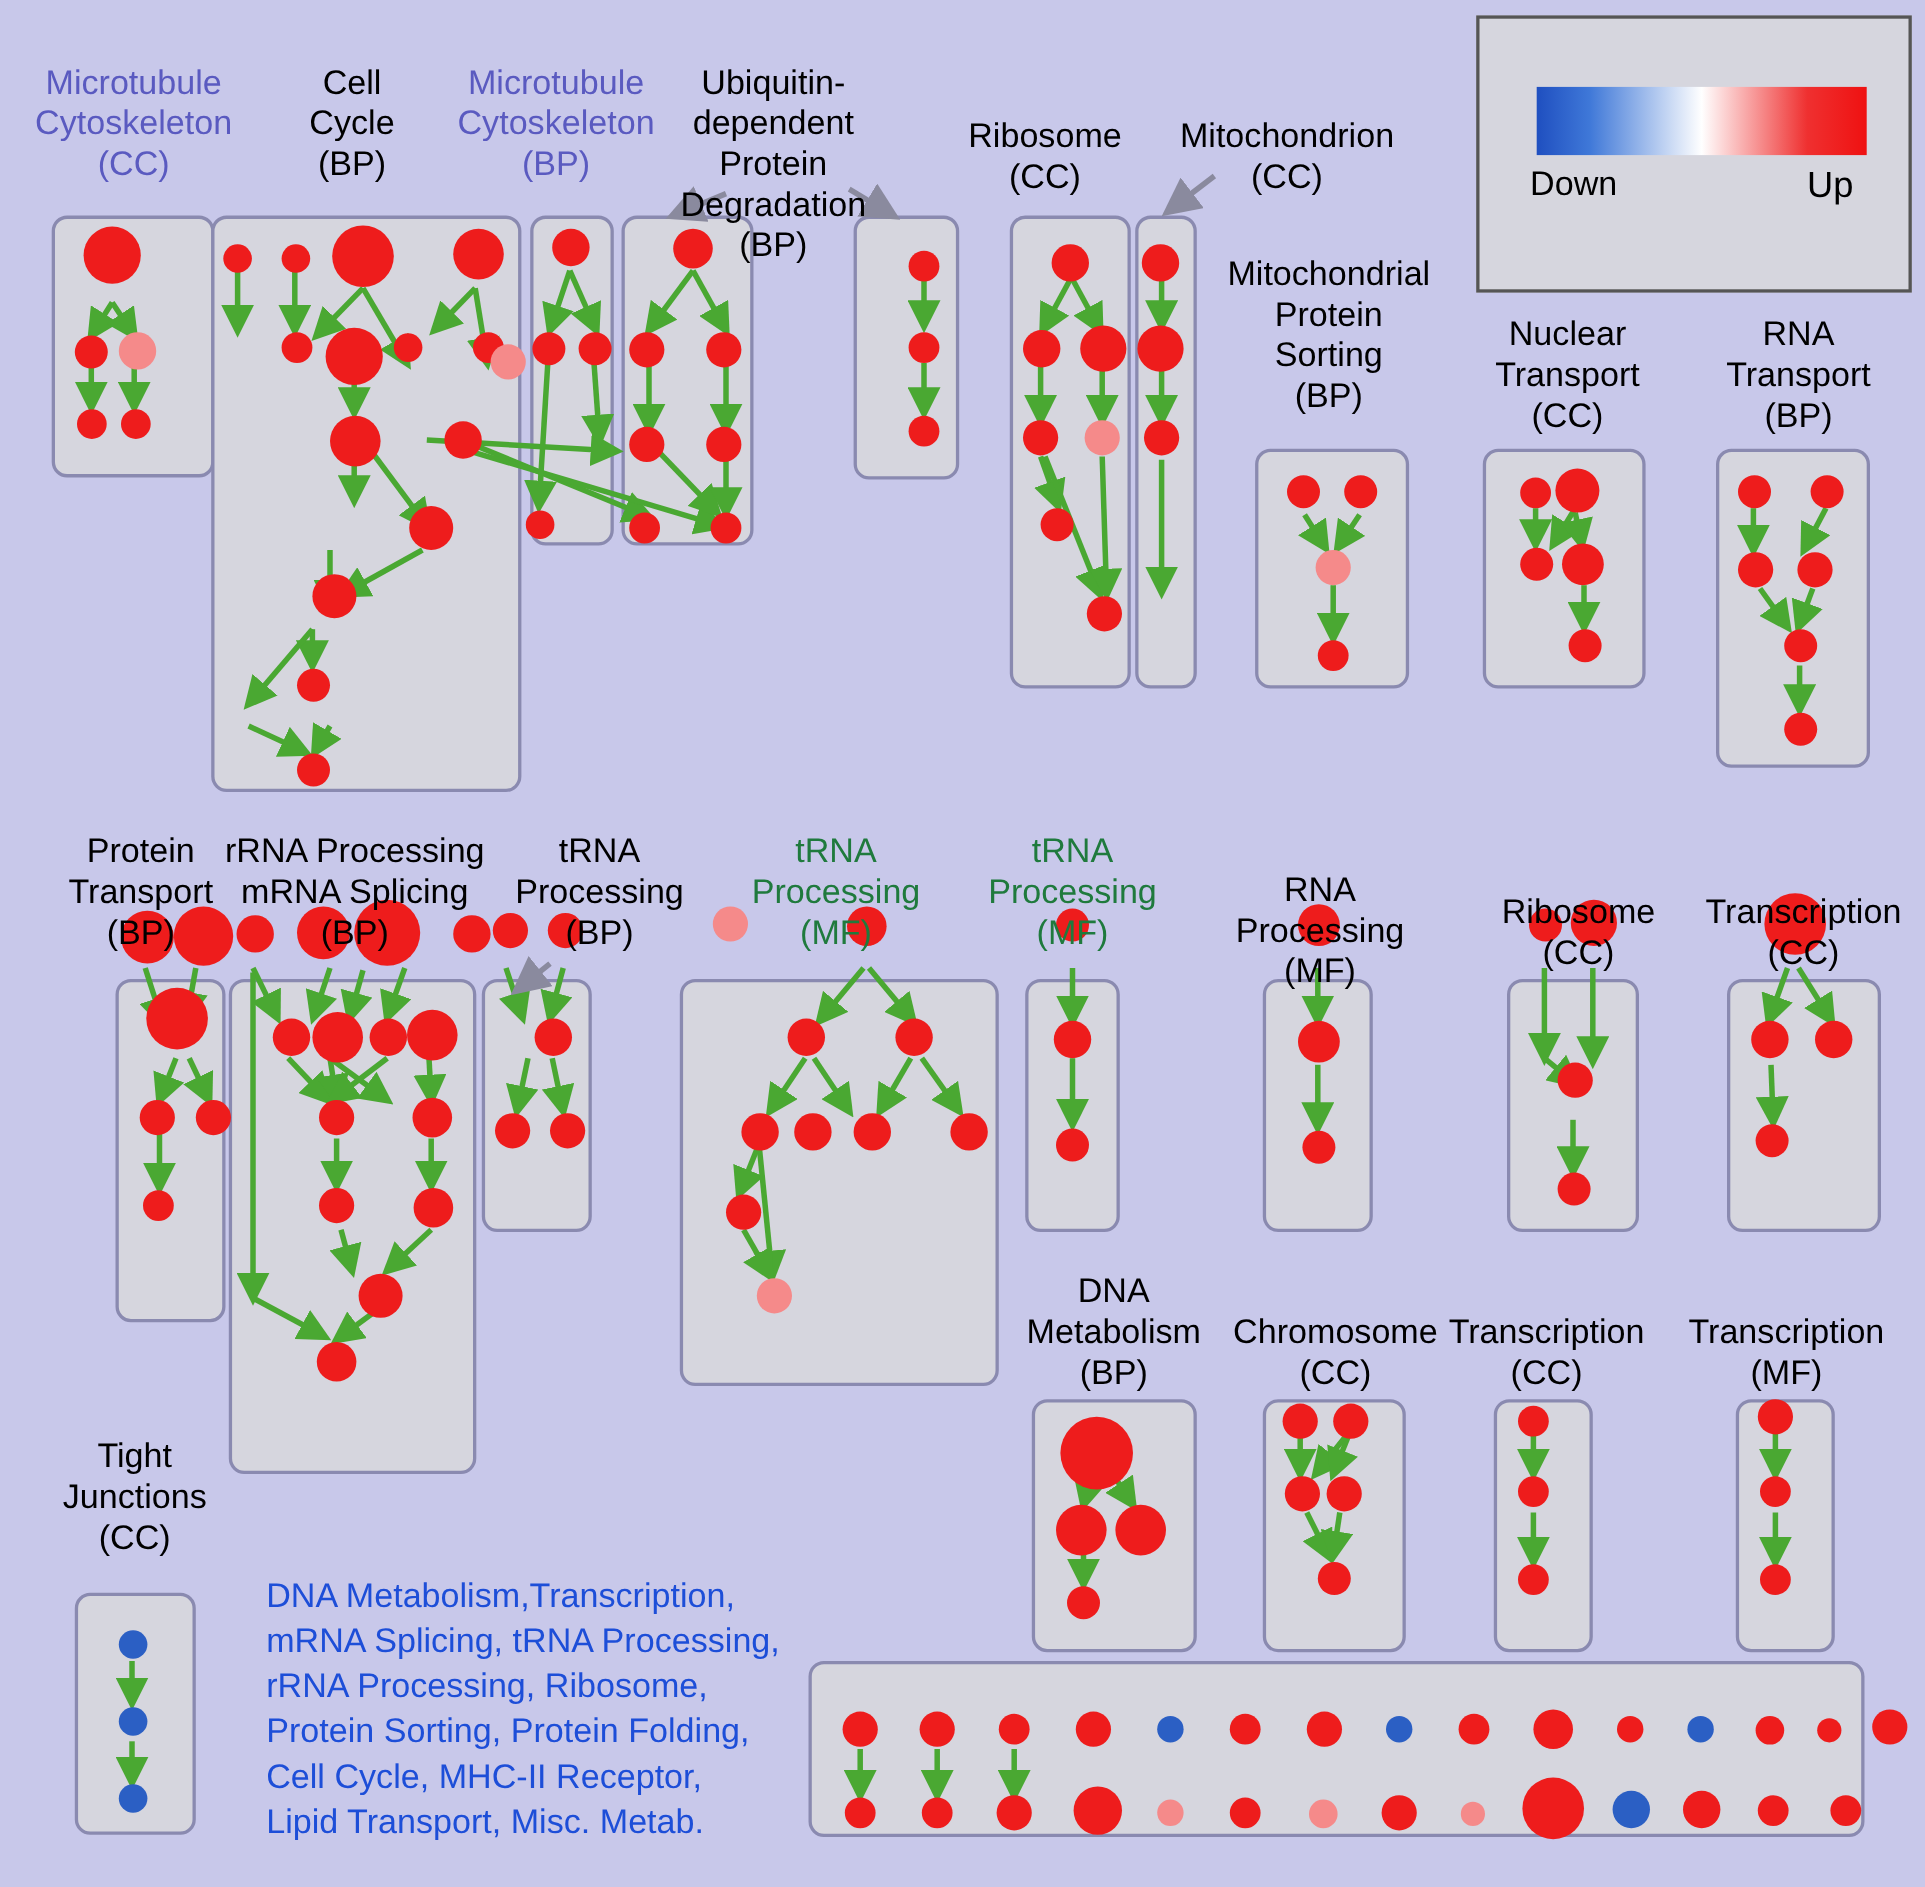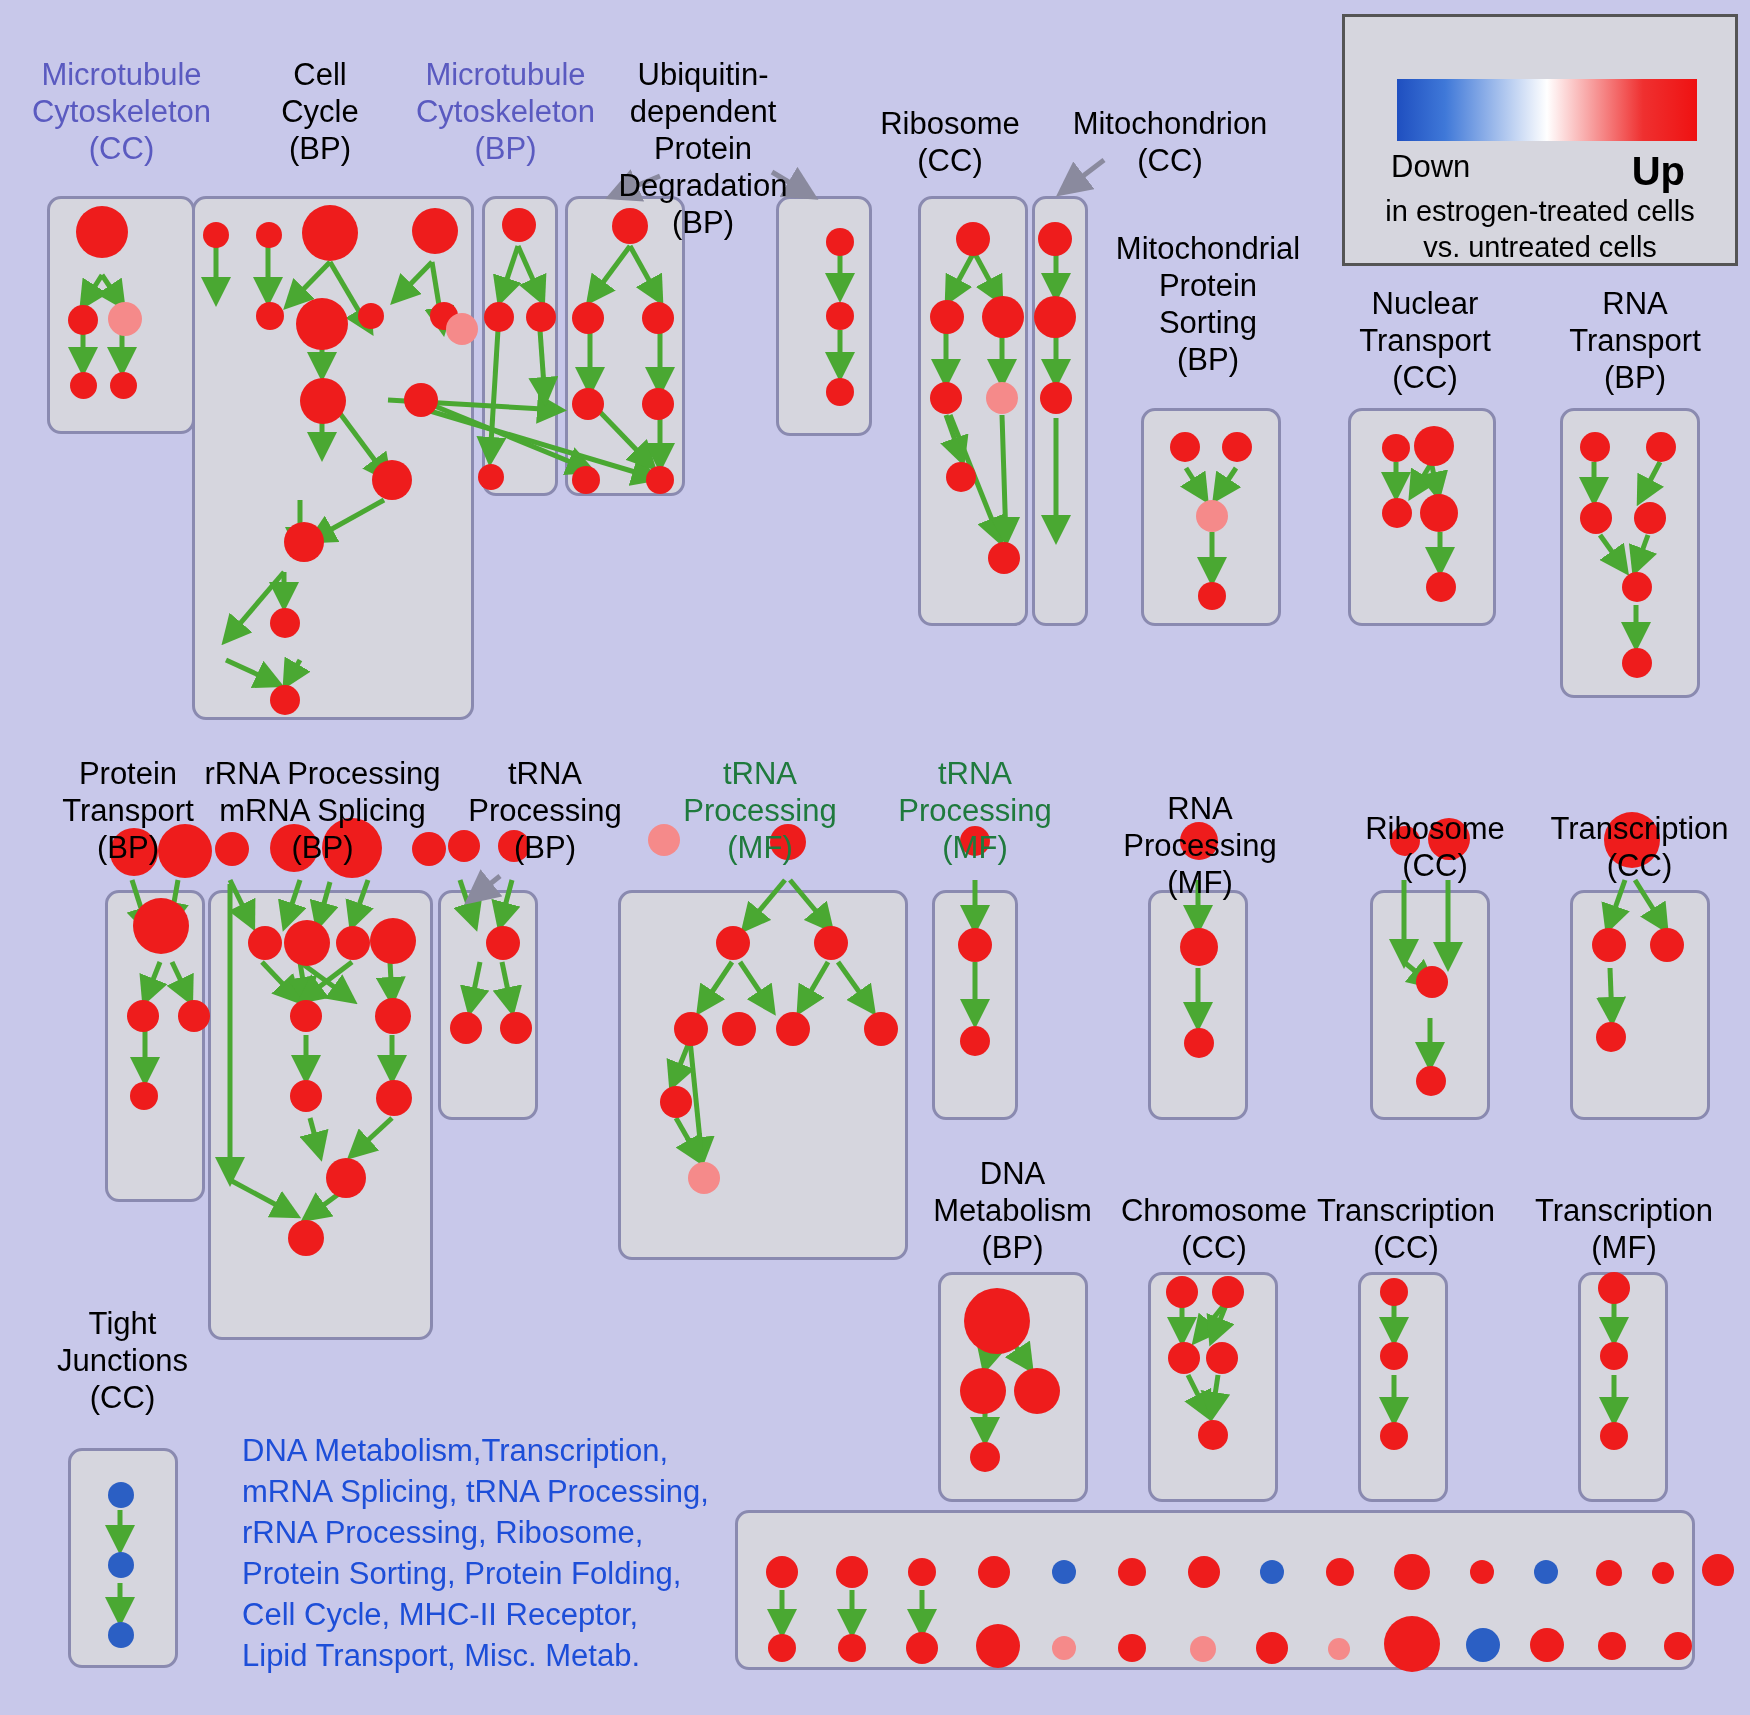--- a/index.html
+++ b/index.html
@@ -37,21 +37,21 @@
     box-sizing:border-box;
   }
   .legend-title{
     position:absolute;width:100%;text-align:center;top:14px;font-size:31px;color:#000;
   }
   .legend-bar{
     position:absolute;left:52px;top:62px;width:300px;height:62px;
     background:linear-gradient(to right,#1f4fc0 0%,#3f78d8 16%,#ffffff 50%,#ef3030 82%,#ef1111 100%);
   }
   .legend-down{position:absolute;left:46px;top:132px;font-size:31px;}
-  .legend-up{position:absolute;right:50px;top:132px;font-size:40px;font-weight:bold;}
+  .legend-up{position:absolute;right:50px;top:132px;font-size:33px;}
   .legend-cap{position:absolute;left:0;top:176px;width:100%;text-align:center;font-size:29px;line-height:36px;white-space:pre-line;}
   .textblock{
     position:absolute;font-size:31px;line-height:41px;color:#1d4ed8;white-space:pre-line;text-align:left;
   }
 </style>
 </head>
 <body>
 
 <div id="canvas">
 
@@ -494,17 +494,15 @@
 mRNA Splicing, tRNA Processing,
 rRNA Processing, Ribosome,
 Protein Sorting, Protein Folding,
 Cell Cycle, MHC-II Receptor,
 Lipid Transport, Misc. Metab.</div>
 
   <div class="legend" style="left:1342px;top:14px;width:396px;height:252px;">
     <div class="legend-bar"></div>
     <div class="legend-down">Down</div>
     <div class="legend-up">Up</div>
-    <div class="legend-cap">in estrogen-treated cells
-vs. untreated cells</div>
   </div>
 
 </div>
 
 </body></html>

